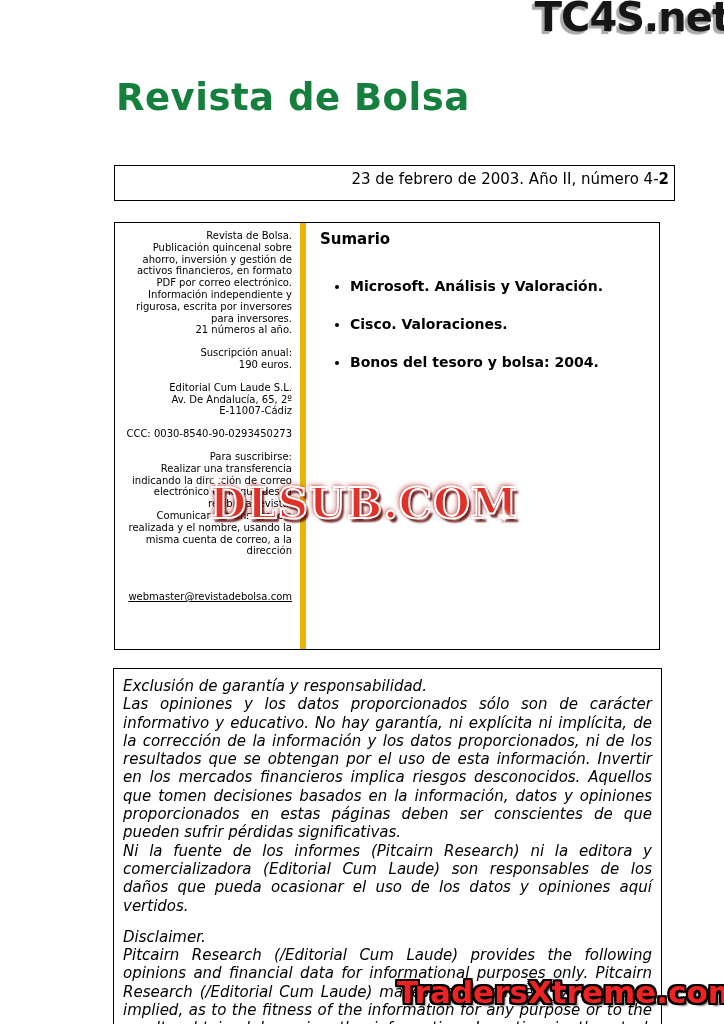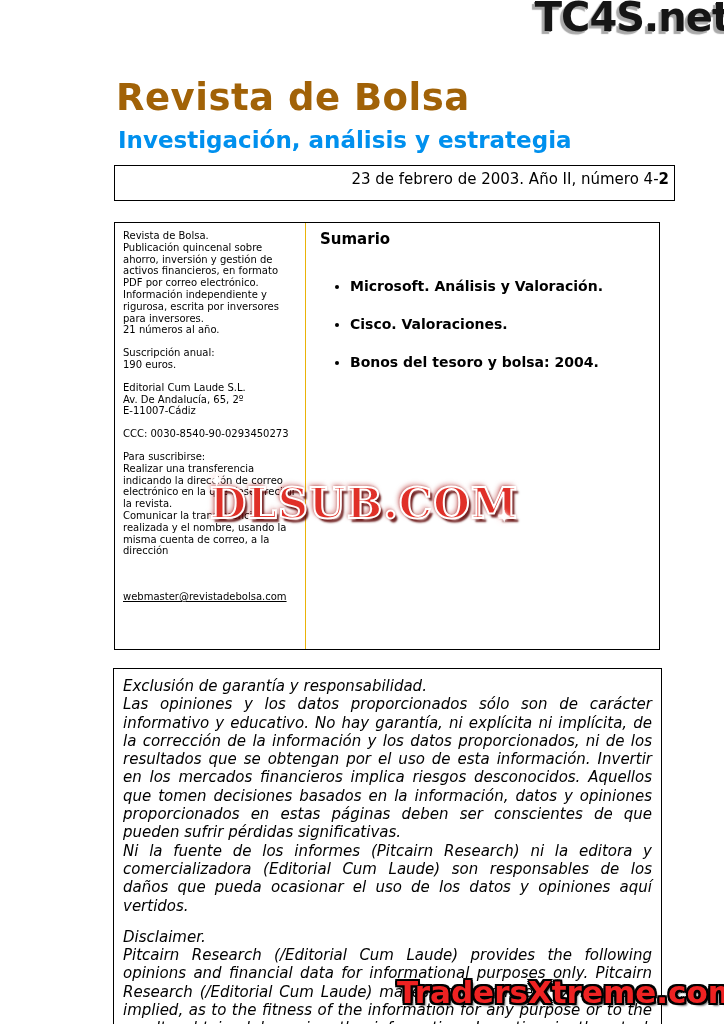--- a/index.html
+++ b/index.html
@@ -41,21 +41,21 @@
   }
 
   
   .title {
     position: absolute;
     left: 116px;
     top: 76px;
     margin: 0;
     font-size: 37px;
     font-weight: bold;
-    color: #a16207;
+    color: #15803d;
     letter-spacing: 0.5px;
     white-space: nowrap;
   }
   .subtitle {
     position: absolute;
     left: 118px;
     top: 127px;
     margin: 0;
     font-size: 23px;
     font-weight: bold;
@@ -86,24 +86,25 @@
     top: 222px;
     width: 546px;
     height: 428px;
     box-sizing: border-box;
     border: 1px solid #000;
     display: flex;
   }
   .leftcol {
     width: 191px;
     box-sizing: border-box;
-    border-right: 1px solid #eab308;
+    border-right: 6px solid #eab308;
     padding: 7px 8px 6px 8px;
     font-size: 10px;
     line-height: 1.18;
+    text-align: right;
   }
   .leftcol p {
     margin: 0 0 11px 0;
     white-space: pre-line;
   }
   .leftcol .email {
     margin: 34px 0 0 0;
   }
   .leftcol a {
     color: #000;
@@ -193,21 +194,20 @@
 </head>
 <body>
 
 <div class="page">
 
   <div class="tc4s">
     <span>TC4S.net</span><span class="tc4s-accent"></span>
   </div>
 
   <h1 class="title">Revista de Bolsa</h1>
-  <h2 class="subtitle">Investigación, análisis y estrategia</h2>
 
   <div class="datebox">
     <span>23 de febrero de 2003. Año II, número 4-</span><span class="bold">2</span>
   </div>
 
   <div class="mainbox">
     <div class="leftcol">
       <p>Revista de Bolsa.
 Publicación quincenal sobre ahorro, inversión y gestión de activos financieros, en formato PDF por correo electrónico. Información independiente y rigurosa, escrita por inversores para inversores.
 21 números al año.</p>

